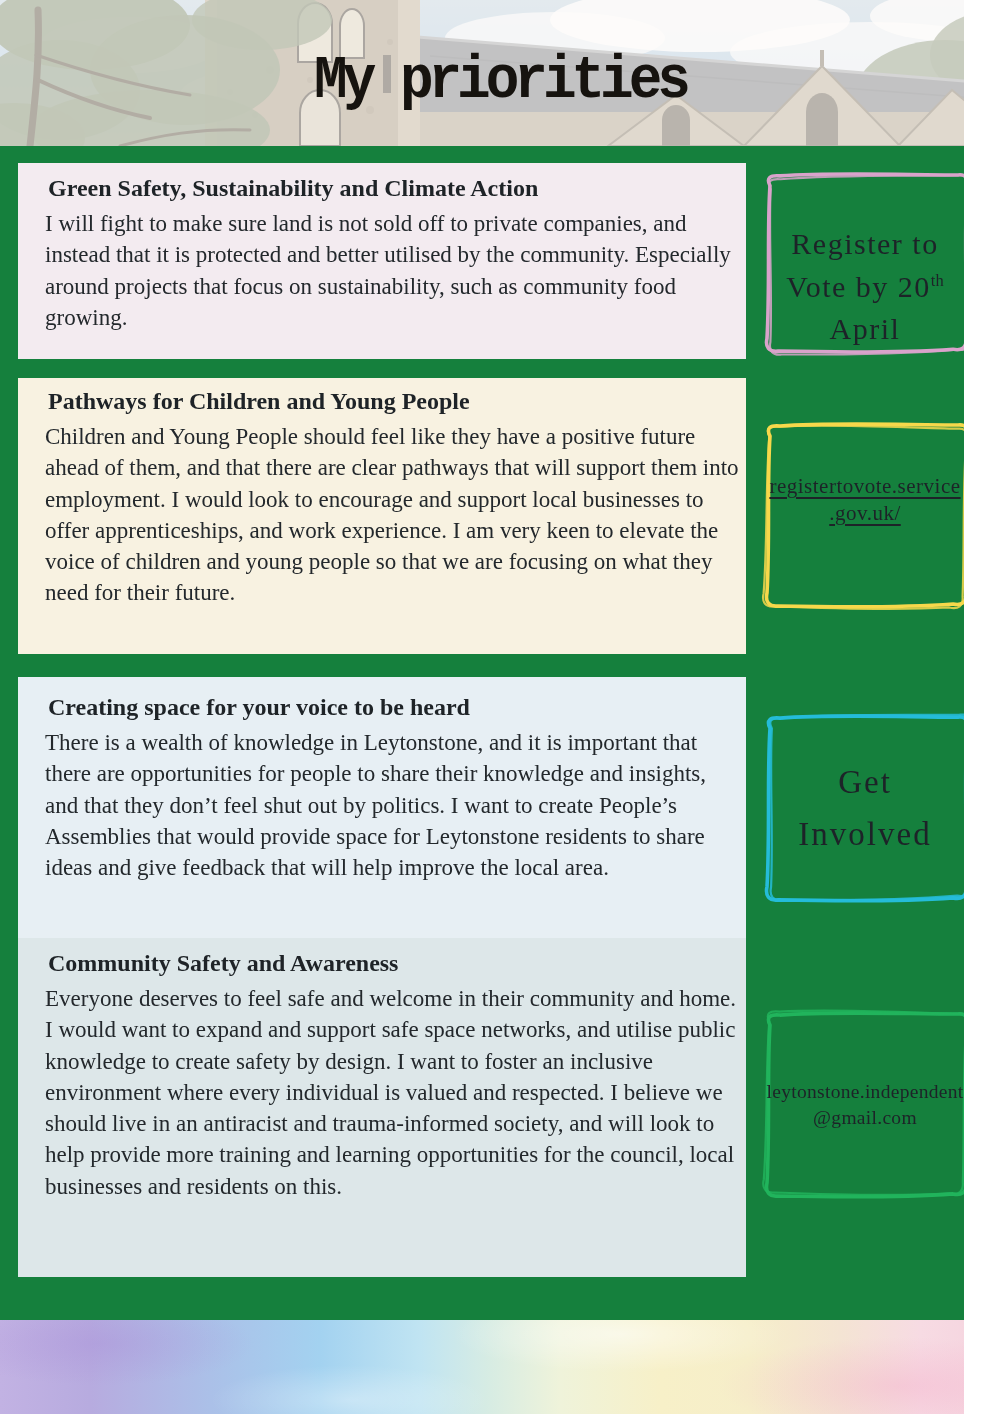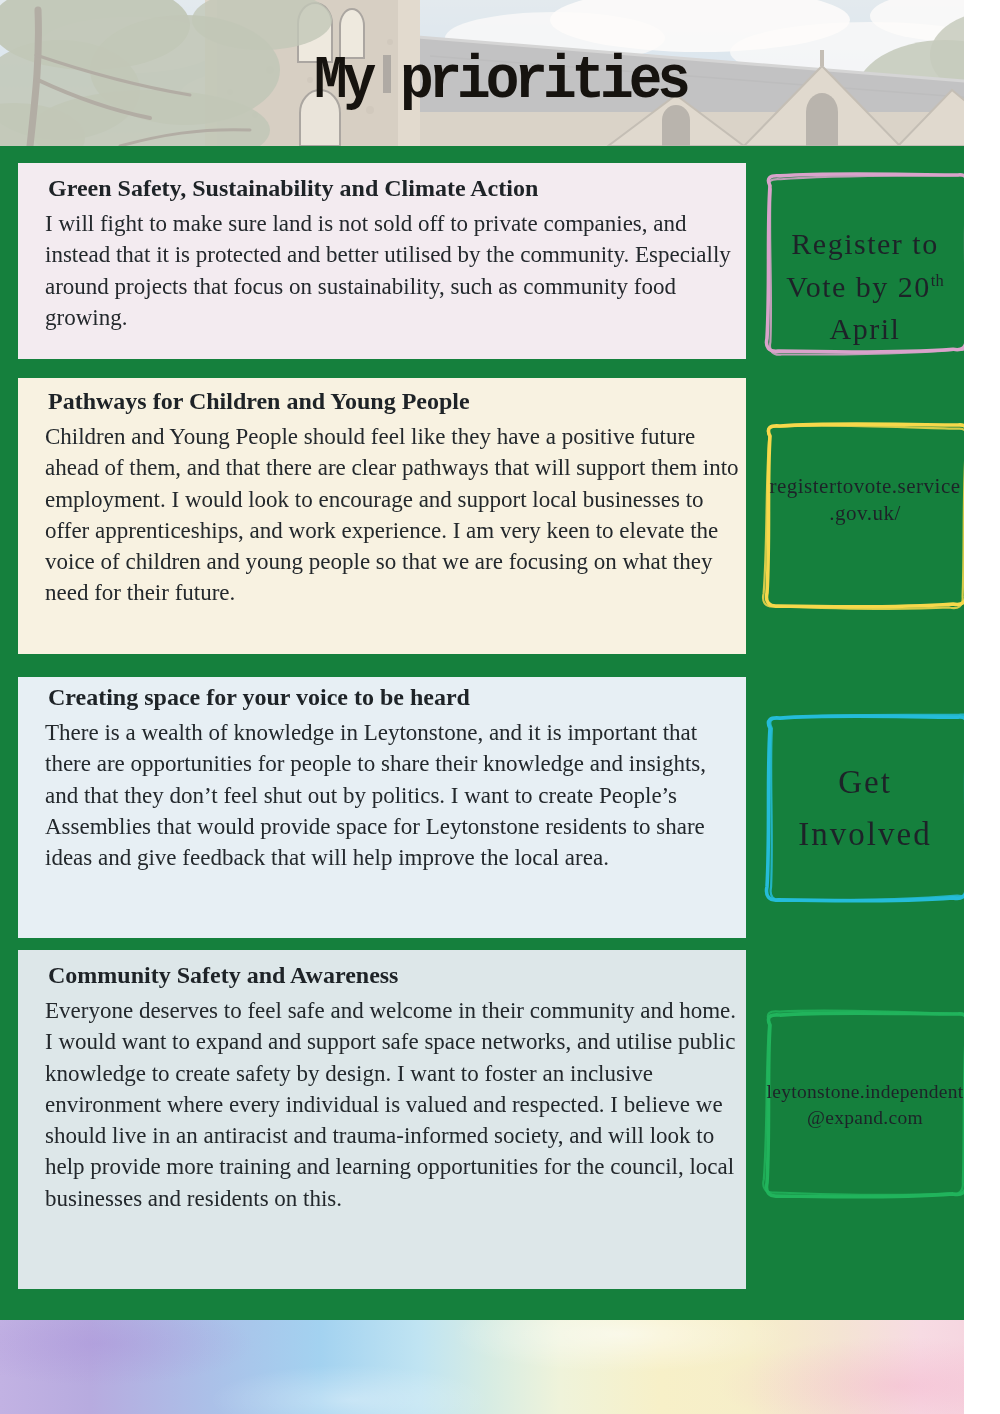--- a/index.html
+++ b/index.html
@@ -14,36 +14,36 @@
       letter-spacing:-5px;color:#16130f;transform:scaleY(1.08);transform-origin:top;}
 
   
   .col-left{position:absolute;left:18px;top:163px;width:728px;}
   .pblock{position:relative;box-sizing:border-box;width:728px;overflow:hidden;
           padding:12px 6px 0 27px;}
   .pblock h2{margin:0 0 6px 3px;font-size:24px;font-weight:700;color:#1e2327;}
   .pblock p{margin:0;font-size:23px;line-height:1.36;color:#23282c;}
   .pb0{background:#f3ebf0;height:196px;margin-bottom:19px;}
   .pb1{background:#f8f2e1;height:276px;margin-bottom:23px;padding-top:10px;}
-  .pb2{background:#e7eff4;height:261px;margin-bottom:12px;padding-top:7px;}
+  .pb2{background:#e7eff4;height:261px;margin-bottom:0;padding-top:17px;}
   .pb3{background:#dde7e9;height:339px;}
 
   
   .col-right{position:absolute;left:758px;top:170px;width:214px;}
   .callout{position:relative;width:214px;display:flex;flex-direction:column;
            align-items:center;justify-content:center;text-align:center;color:#1d2328;}
   .callout svg.sketch{position:absolute;left:0;top:0;width:100%;height:100%;pointer-events:none;}
   .callout .t{position:relative;z-index:1;}
   .co-register{height:186px;margin-bottom:64px;}
   .co-link{height:191px;margin-bottom:101px;}
   .co-involved{height:193px;margin-bottom:104px;}
   .co-email{height:192px;}
   .co-register .t{font-size:30px;line-height:1.42;letter-spacing:1.5px;margin-top:48px;}
   .co-link .t{font-size:21px;line-height:1.28;letter-spacing:0.5px;margin-bottom:32px;
-      text-underline-offset:4px;text-decoration-thickness:1.5px;cursor:pointer;}
+      text-decoration:underline;text-underline-offset:4px;text-decoration-thickness:1.5px;cursor:pointer;}
   .co-involved .t{font-size:33px;line-height:1.55;letter-spacing:2px;}
   .co-email .t{font-size:19.5px;line-height:1.35;letter-spacing:0.3px;cursor:pointer;}
   .co-register svg.sketch path{stroke:#d9a3cb;}
   .co-link svg.sketch path{stroke:#f7d84b;}
   .co-involved svg.sketch path{stroke:#25bcd9;}
   .co-email svg.sketch path{stroke:#21b45c;}
   sup.sup{font-size:0.55em;vertical-align:super;letter-spacing:0;}
   .lineblk{display:block;}
 
   
@@ -212,21 +212,21 @@
 
     <div class="callout co-email">
       <svg class="sketch" viewBox="0 0 214 190" preserveAspectRatio="none" aria-hidden="true">
         <g fill="none" stroke-linecap="round" stroke-linejoin="round">
           <path stroke-width="3.6" d="M12 16 C 8 8 12 5 22 6 C 75 2 150 5 200 5 C 208 4 211 9 209 17 C 206 60 209 120 208 172 C 209 181 204 185 195 183 C 140 187 70 186 20 185 C 11 186 7 181 9 172 C 12 120 9 60 12 16 Z"></path>
           <path stroke-width="2.2" opacity="0.85" transform="rotate(0.9 107 95) translate(-2 -2)" d="M12 16 C 8 8 12 5 22 6 C 75 2 150 5 200 5 C 208 4 211 9 209 17 C 206 60 209 120 208 172 C 209 181 204 185 195 183 C 140 187 70 186 20 185 C 11 186 7 181 9 172 C 12 120 9 60 12 16 Z"></path>
         </g>
       </svg>
       <div class="t">
         <span class="lineblk">leytonstone.independent</span>
-        <span class="lineblk">@expand.com</span>
+        <span class="lineblk">@gmail.com</span>
       </div>
     </div>
 
   </div>
 
   <div class="footer"></div>
 
 </div>
 
 </body></html>

